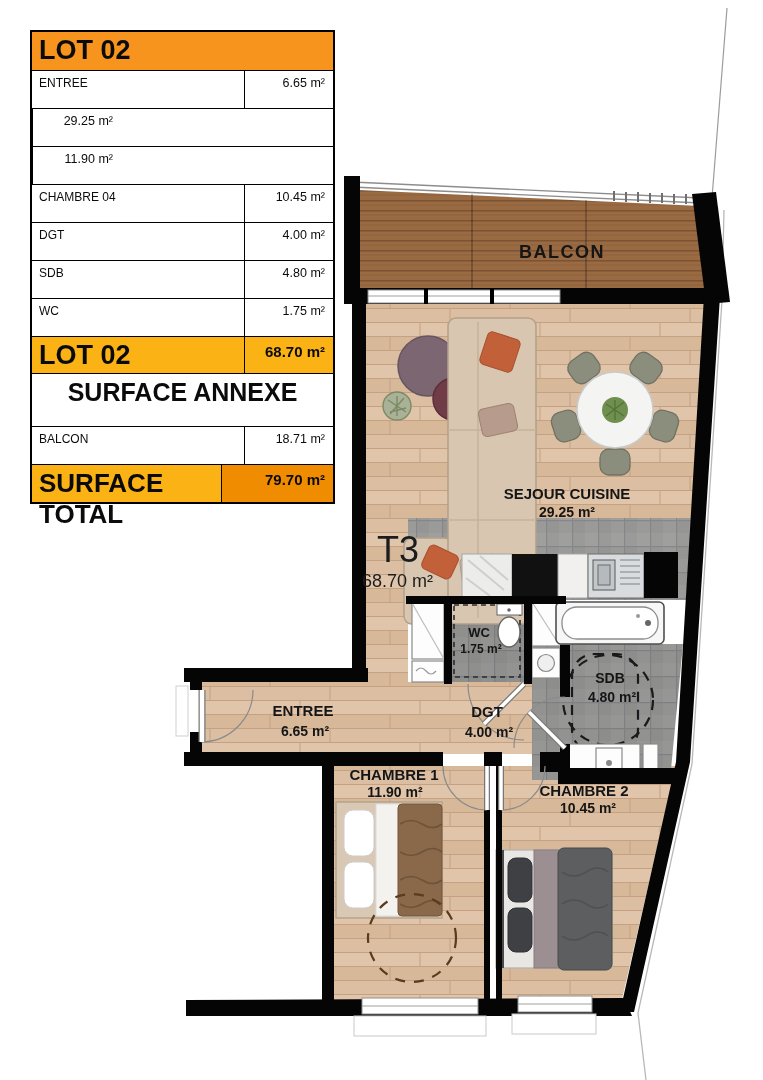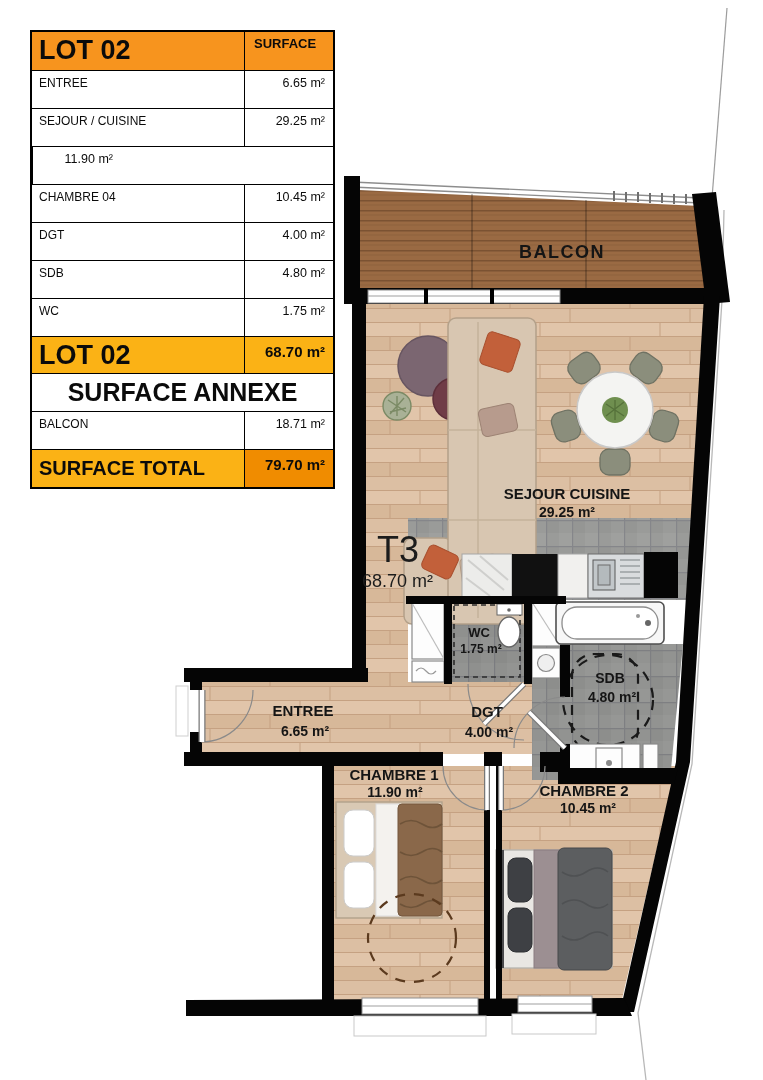--- a/index.html
+++ b/index.html
@@ -20,25 +20,25 @@
   .t-head .surf{width:89px;border-left:1px solid #000;font-size:13px;font-weight:bold;
                 padding:4px 0 0 9px;}
   .t-row{display:flex;height:38px;border-bottom:1px solid #000;}
   .t-row .lbl{flex:1;font-size:12px;padding:5px 0 0 7px;}
   .t-row .val{width:89px;border-left:1px solid #000;text-align:right;
               font-size:12.5px;padding:5px 8px 0 0;}
   .t-sub{display:flex;background:#FBB215;height:37px;border-bottom:1px solid #000;}
   .t-sub .lbl{flex:1;font-size:27px;font-weight:bold;padding:2px 0 0 7px;line-height:32px;}
   .t-sub .val{width:89px;border-left:1px solid #000;text-align:right;font-weight:bold;
               font-size:15px;padding:6px 8px 0 0;}
-  .t-annexe{height:38px;line-height:37px;text-align:center;font-weight:bold;
+  .t-annexe{height:53px;line-height:37px;text-align:center;font-weight:bold;
             font-size:25px;border-bottom:1px solid #000;}
   .t-total{display:flex;background:#FBB215;height:37px;}
-  .t-total .lbl{flex:1;font-size:20px;font-weight:bold;padding:3px 0 0 7px;line-height:31px;}
-  .t-total .val{width:89px;background:#F08C00;border-left:1px solid #000;text-align:right;
+  .t-total .lbl{flex:1;font-size:26px;font-weight:bold;padding:3px 0 0 7px;line-height:31px;}
+  .t-total .val{width:112px;background:#F08C00;border-left:1px solid #000;text-align:right;
                 font-weight:bold;font-size:15px;padding:6px 8px 0 5px;}
 </style>
 </head>
 <body>
 
 <svg class="plan-svg" width="763" height="1080" viewBox="0 0 763 1080">
   <defs>
     <pattern id="wood" width="120" height="42" patternUnits="userSpaceOnUse">
       <rect width="120" height="42" fill="#dcbfa3"></rect>
       <rect y="0" width="120" height="14" fill="#d7b899"></rect>
@@ -299,29 +299,27 @@
   <text x="395" y="797" font-size="14" text-anchor="middle">11.90 m²</text>
 
   <text x="584" y="796" font-size="15" text-anchor="middle">CHAMBRE 2</text>
   <text x="588" y="813" font-size="14" text-anchor="middle">10.45 m²</text>
 </svg>
 
 <div class="stable">
 
   <div class="t-head">
     <div class="lot">LOT 02</div>
-    <div class="surf">SURFACE</div>
   </div>
 
   <div class="t-row">
     <div class="lbl">ENTREE</div>
     <div class="val">6.65 m²</div>
   </div>
   <div class="t-row">
-    <div class="lbl">SEJOUR / CUISINE</div>
     <div class="val">29.25 m²</div>
   </div>
   <div class="t-row">
     <div class="val">11.90 m²</div>
   </div>
   <div class="t-row">
     <div class="lbl">CHAMBRE 04</div>
     <div class="val">10.45 m²</div>
   </div>
   <div class="t-row">

